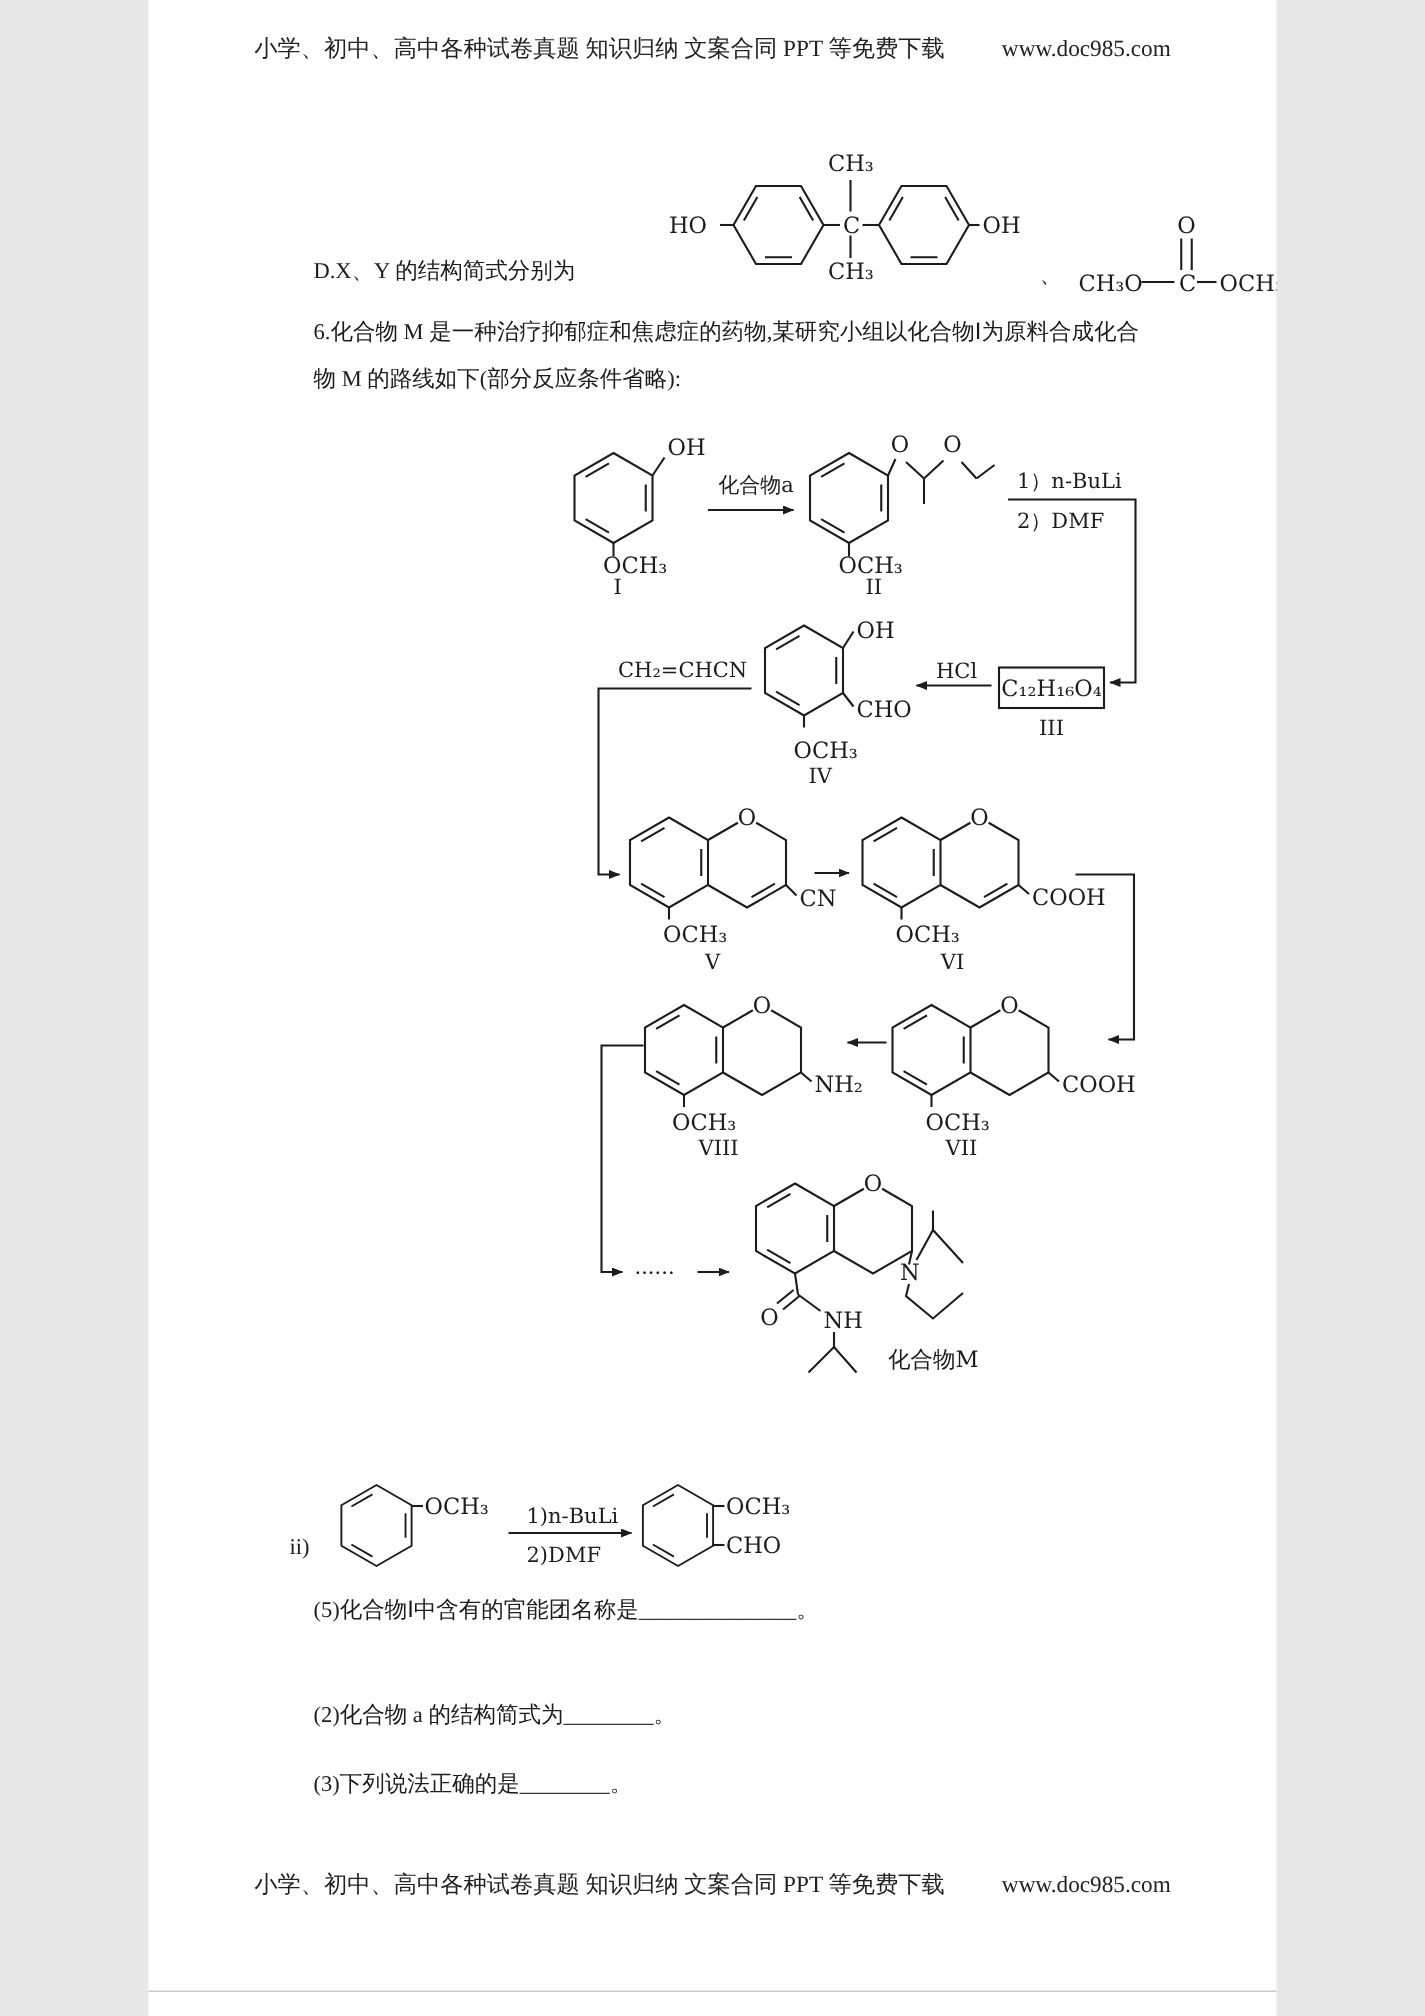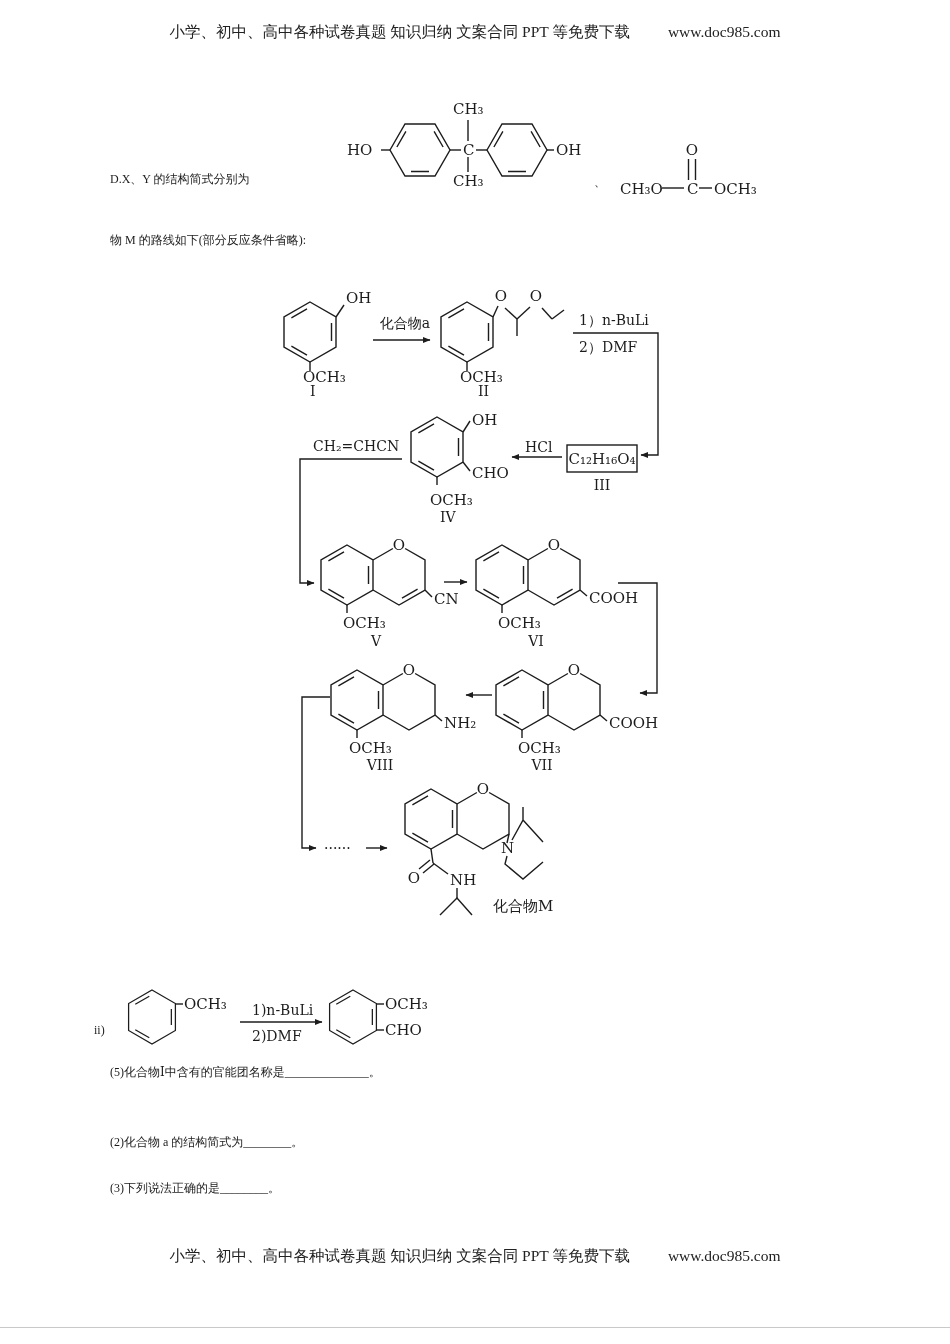--- a/index.html
+++ b/index.html
@@ -1,19 +1,19 @@
 <!DOCTYPE html>
 <html><head>
 <meta charset="utf-8">
 <style>
   html,body{margin:0;padding:0;background:#e8e8e8;}
-  .page{position:relative;width:950px;height:1344px;background:#ffffff;overflow:hidden;
+  .page{position:relative;width:752px;height:1344px;background:#ffffff;overflow:hidden;
         font-family:"Liberation Serif","DejaVu Serif",serif;color:#1c1c1c;margin:0 auto;}
   .abs{position:absolute;}
-  .txt{font-size:12px;line-height:1.35;white-space:pre;}
+  .txt{font-size:15px;line-height:1.35;white-space:pre;font-family:Liberation Serif, serif;}
   .hdr{left:0;width:100%;text-align:center;font-size:15.5px;color:#222;}
   .hdr .url{margin-left:38px;}
   svg{overflow:visible;}
   svg text{font-family:"DejaVu Serif","Liberation Serif",serif;fill:#1c1c1c;}
   .t14{font-size:14px;}
   .t15{font-size:15px;}
   .mid{text-anchor:middle;}
   .st{stroke:#1c1c1c;stroke-width:1.4;fill:none;}
   .bottom-rule{left:0;top:1327px;width:950px;height:0;border-top:1px solid #c9c9c9;}
 </style>
@@ -69,21 +69,22 @@
     <text class="t15 mid" x="74" y="27">O</text>
     <line class="st" x1="70.5" y1="31" x2="70.5" y2="52"></line>
     <line class="st" x1="77.5" y1="31" x2="77.5" y2="52"></line>
     <text class="t15" x="2" y="66">CH₃O</text>
     <line class="st" x1="44" y1="60" x2="66" y2="60"></line>
     <text class="t15" x="69" y="66">C</text>
     <line class="st" x1="81" y1="60" x2="94" y2="60"></line>
     <text class="t15" x="96" y="66">OCH₃</text>
   </svg>
 
-  <div class="abs txt" style="left:110px;top:232px;">物 M 的路线如下(部分反应条件省略):</div>
+  <div class="abs txt" style="left:110px;top:212px;">6.化合物 M 是一种治疗抑郁症和焦虑症的药物,某研究小组以化合物Ⅰ为原料合成化合</div>
+  <div class="abs txt" style="left:110px;top:243px;">物 M 的路线如下(部分反应条件省略):</div>
 
   <svg class="abs" style="left:280px;top:278px;" width="400" height="660" viewBox="0 0 400 660">
 
     <g transform="translate(30,54)">
       <use href="#hexL" class="st"></use>
         <use href="#aromL" class="st"></use>
       <line class="st" x1="26" y1="-15" x2="34" y2="-27"></line>
       <text class="t15" x="36" y="-29">OH</text>
       <line class="st" x1="0" y1="30" x2="0" y2="39"></line>
       <text class="t15" x="-7" y="50">OCH₃</text>

